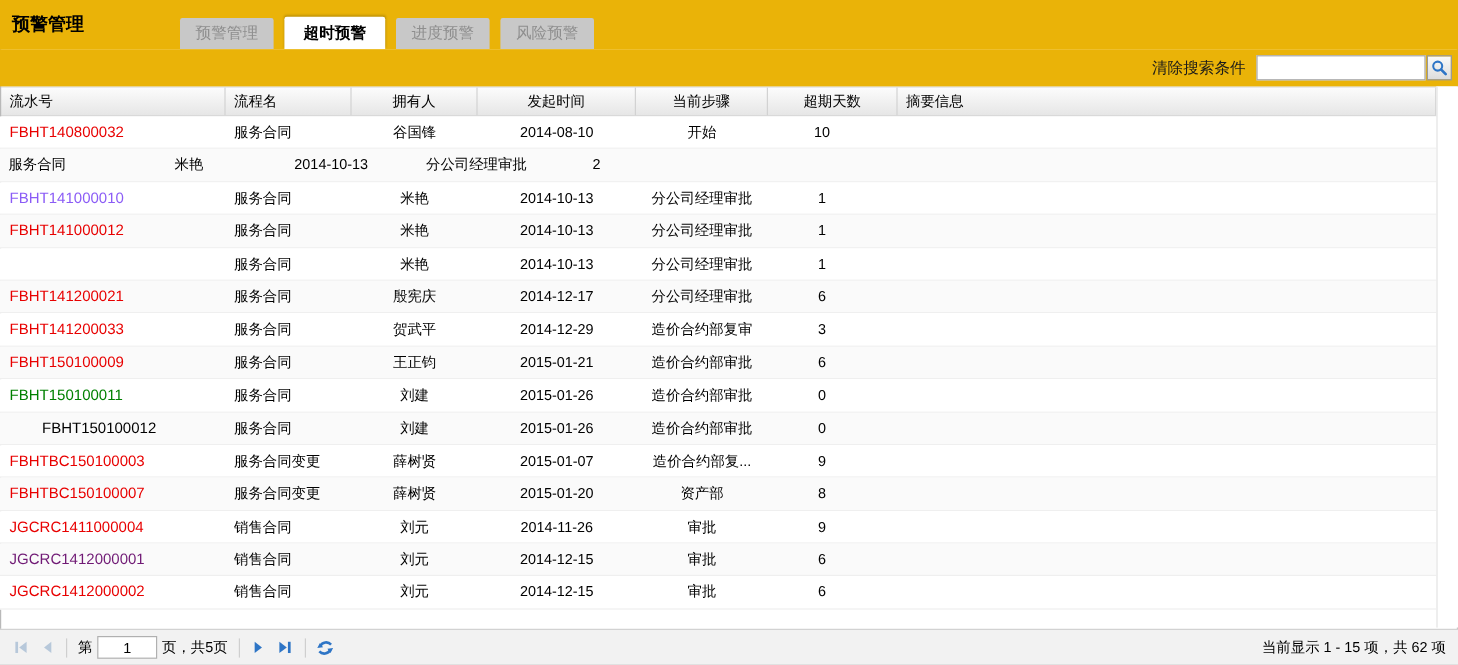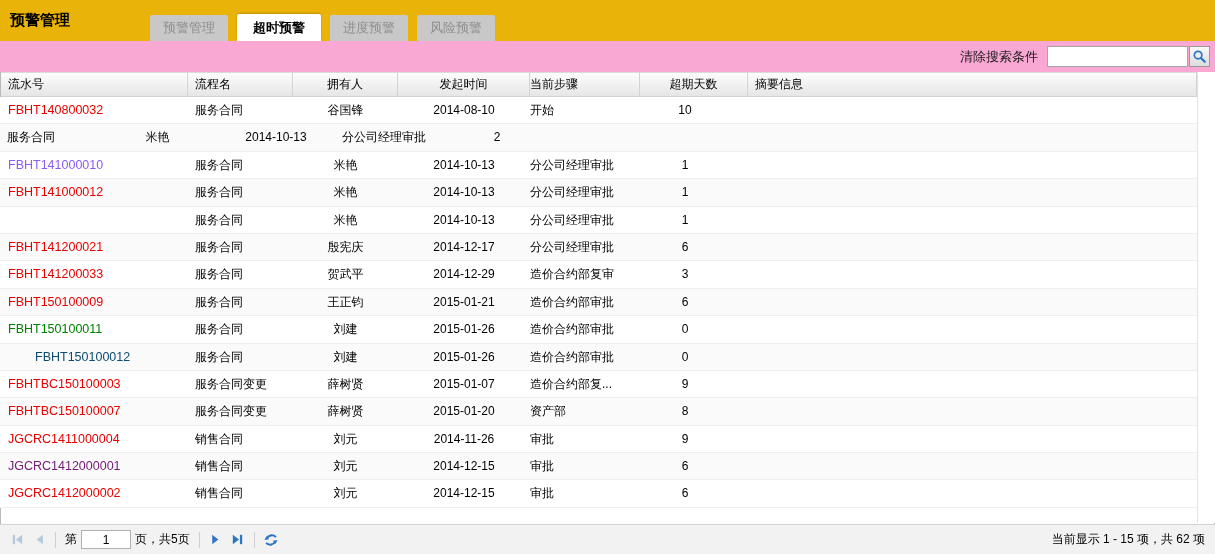--- a/index.html
+++ b/index.html
@@ -16,21 +16,21 @@
   .tab {
     height:26px; line-height:26px; padding:0 13px; margin-right:9px;
     background:#c8c8c8; color:#8e8e8e; font-size:13px; border-radius:2px 2px 0 0;
     cursor:pointer; white-space:nowrap;
   }
   .tab.active {
     background:#fff; color:#000; font-weight:bold; height:27px; line-height:27px;
     padding:0 16px; box-shadow:0 -1px 2px rgba(0,0,0,0.18);
   }
   
-  .toolbar { height:31px; position:relative; background:#f9a8d4; }
+  .toolbar { height:31px; position:relative; background:#eab308; }
   .clear-search { position:absolute; right:177px; top:7px; font-size:13px; color:#1a1a1a; cursor:pointer; }
   .search-input {
     position:absolute; right:27px; top:5px; width:141px; height:21px;
     border:1px solid #a5a5a5; font-size:12px; padding:0 4px; outline:none;
   }
   .search-btn {
     position:absolute; right:5px; top:5px; width:21px; height:21px;
     background:linear-gradient(#fafafa,#dcdcdc); border:1px solid #9a9a9a;
     padding:0; cursor:pointer; display:flex; align-items:center; justify-content:center;
   }
@@ -39,21 +39,21 @@
     display:flex; height:25px; line-height:23px; font-size:12px;
     border-top:1px solid #dadada; border-bottom:1px solid #d2d2d2;
     background:linear-gradient(#fcfcfc,#e6e6e6); cursor:pointer;
   }
   .hcell { border-right:1px solid #d2d2d2; overflow:hidden; white-space:nowrap; }
   .hfill { flex:1; border-right:none; }
   .w-id   { width:188px; padding-left:8px; }
   .w-proc { width:105px; padding-left:7px; }
   .w-own  { width:105px; text-align:center; }
   .w-date { width:132px; text-align:center; }
-  .w-step { width:110px; }
+  .w-step { width:110px; text-align:center; }
   .w-days { width:108px; text-align:center; }
   .w-sum  { width:449px; padding-left:7px; }
   .grid-body { position:relative; }
   .row {
     display:flex; width:1197px; height:27.4px; line-height:27.4px;
     font-size:12px; border-bottom:1px solid #efefef; background:#fff; cursor:pointer;
   }
   .row.alt { background:#fafafa; }
   .cell { overflow:hidden; white-space:nowrap; }
   .cell.w-id { font-weight:normal; font-size:12.5px; }
@@ -187,21 +187,21 @@
     <div class="row">
     <div class="cell w-id" style="color: rgb(0, 128, 0);">FBHT150100011</div>
     <div class="cell w-proc">服务合同</div>
     <div class="cell w-own">刘建</div>
     <div class="cell w-date">2015-01-26</div>
     <div class="cell w-step">造价合约部审批</div>
     <div class="cell w-days">0</div>
     <div class="cell w-sum"></div>
   </div>
     <div class="row alt">
-    <div class="cell w-id" style="color: #0c4a6e; padding-left: 35px;">FBHT150100012</div>
+    <div class="cell w-id" style="color: #000000; padding-left: 35px;">FBHT150100012</div>
     <div class="cell w-proc">服务合同</div>
     <div class="cell w-own">刘建</div>
     <div class="cell w-date">2015-01-26</div>
     <div class="cell w-step">造价合约部审批</div>
     <div class="cell w-days">0</div>
     <div class="cell w-sum"></div>
   </div>
     <div class="row">
     <div class="cell w-id" style="color: rgb(232, 0, 0);">FBHTBC150100003</div>
     <div class="cell w-proc">服务合同变更</div>

